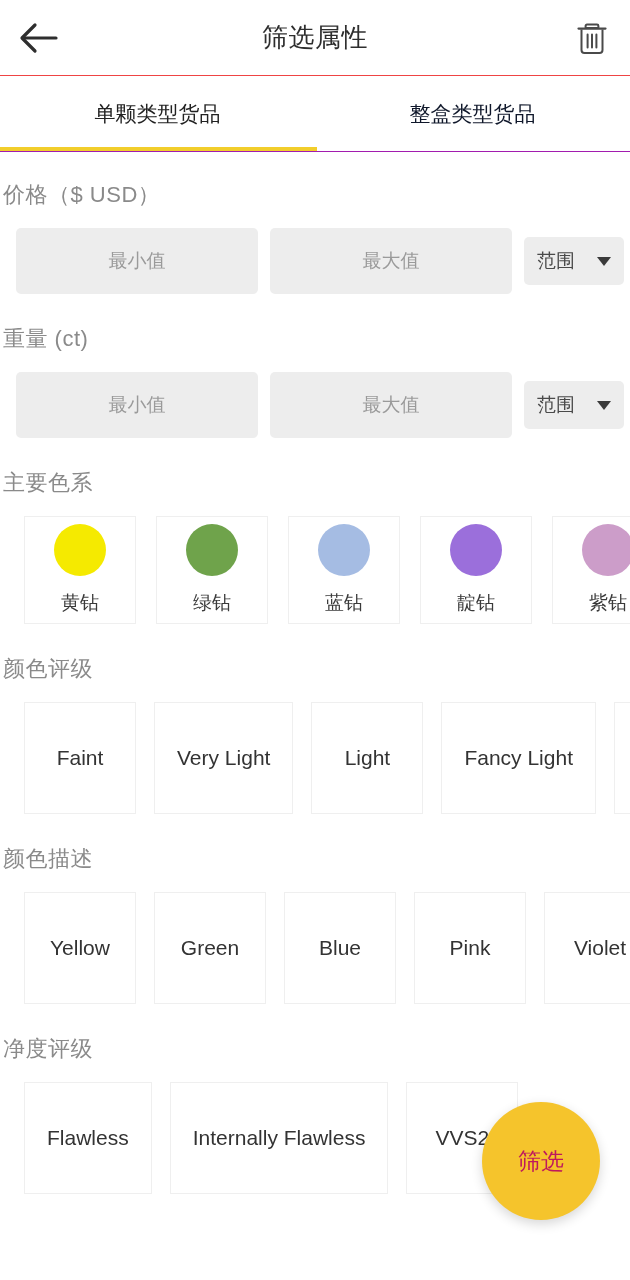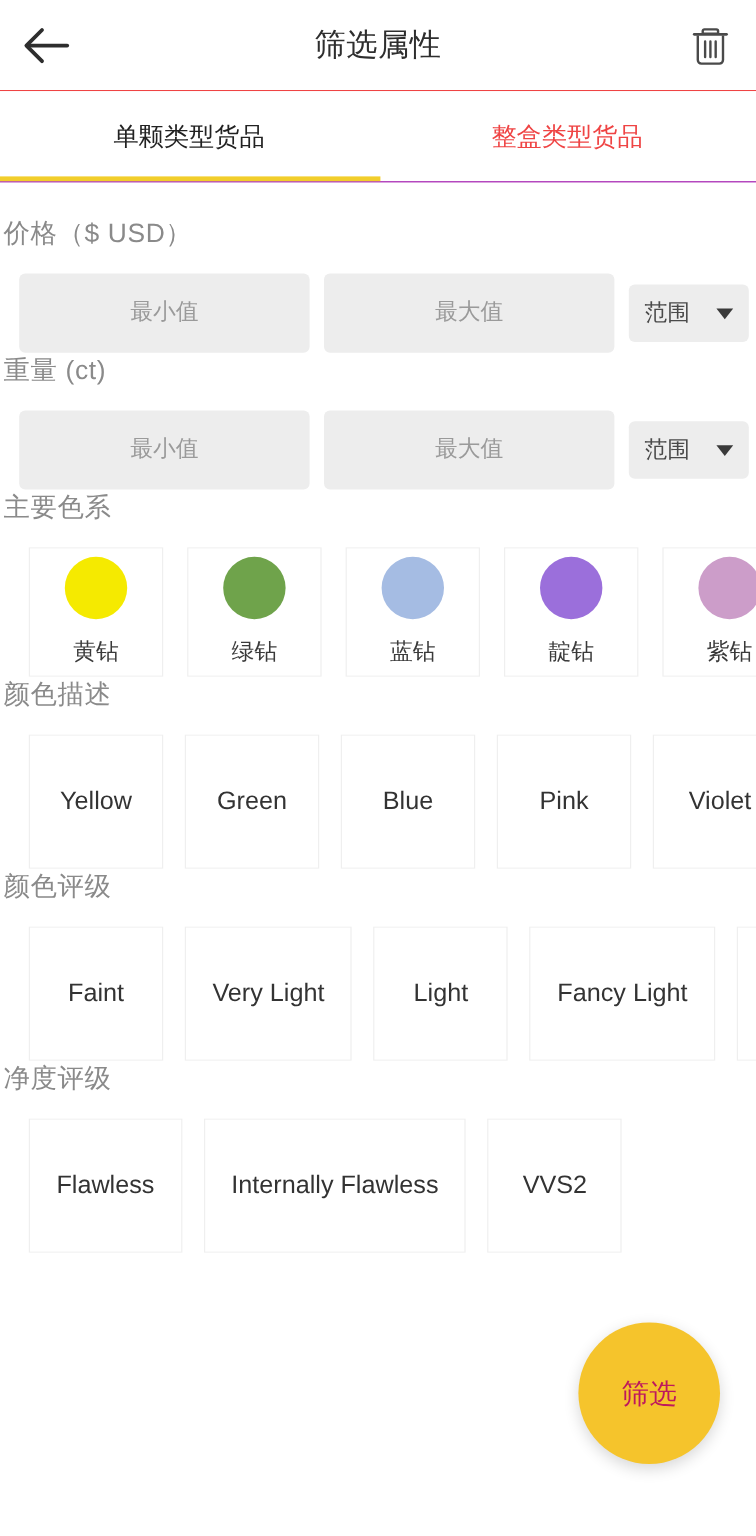--- a/index.html
+++ b/index.html
@@ -71,21 +71,21 @@
     display: flex;
     background: #ffffff;
     border-bottom: 1px solid #a21caf;
   }
   .tab {
     flex: 1 1 50%;
     display: flex;
     align-items: center;
     justify-content: center;
     font-size: 21px;
-    color: #ef4444;
+    color: #0f172a;
     cursor: pointer;
     user-select: none;
   }
   .tab.active { color: #222222; }
   .tab-indicator {
     position: absolute;
     left: 0;
     bottom: 0;
     width: 317px;
     height: 4px;
@@ -93,21 +93,21 @@
   }
 
   
   .content {
     position: relative;
     height: calc(1280px - 76px - 76px);
     overflow: hidden;
     padding: 0 0 0 0;
   }
 
-  .section { }
+  .section { margin-top: 30px; }
   .section:first-child { margin-top: 28px; }
 
   .section-label {
     font-size: 22px;
     color: #8a8a8a;
     padding: 0 3px;
     margin-bottom: 18px;
     letter-spacing: 0.5px;
   }
 
@@ -323,56 +323,56 @@
             <div class="swatch-name">靛钻</div>
           </div>
           <div class="swatch-card">
             <div class="swatch-dot" style="background: rgb(204, 157, 201);"></div>
             <div class="swatch-name">紫钻</div>
           </div>
         </div>
     </div>
 
     <div class="section">
+      <div class="section-label">颜色评级</div>
+      <div class="chip-row" id="color-grade-row">
+          <div class="chip w-sm">
+            <span>Faint</span>
+          </div>
+          <div class="chip w-md">
+            <span>Very Light</span>
+          </div>
+          <div class="chip w-sm">
+            <span>Light</span>
+          </div>
+          <div class="chip w-md">
+            <span>Fancy Light</span>
+          </div>
+          <div class="chip w-sm"></div>
+        </div>
+    </div>
+
+    <div class="section">
       <div class="section-label">颜色描述</div>
       <div class="chip-row" id="color-desc-row">
           <div class="chip w-sm">
             <span>Yellow</span>
           </div>
           <div class="chip w-sm">
             <span>Green</span>
           </div>
           <div class="chip w-sm">
             <span>Blue</span>
           </div>
           <div class="chip w-sm">
             <span>Pink</span>
           </div>
           <div class="chip w-sm">
             <span>Violet</span>
           </div>
-        </div>
-    </div>
-
-    <div class="section">
-      <div class="section-label">颜色评级</div>
-      <div class="chip-row" id="color-grade-row">
-          <div class="chip w-sm">
-            <span>Faint</span>
-          </div>
-          <div class="chip w-md">
-            <span>Very Light</span>
-          </div>
-          <div class="chip w-sm">
-            <span>Light</span>
-          </div>
-          <div class="chip w-md">
-            <span>Fancy Light</span>
-          </div>
-          <div class="chip w-sm"></div>
         </div>
     </div>
 
     <div class="section">
       <div class="section-label">净度评级</div>
       <div class="chip-row" id="clarity-row">
           <div class="chip w-sm">
             <span>Flawless</span>
           </div>
           <div class="chip w-md">

